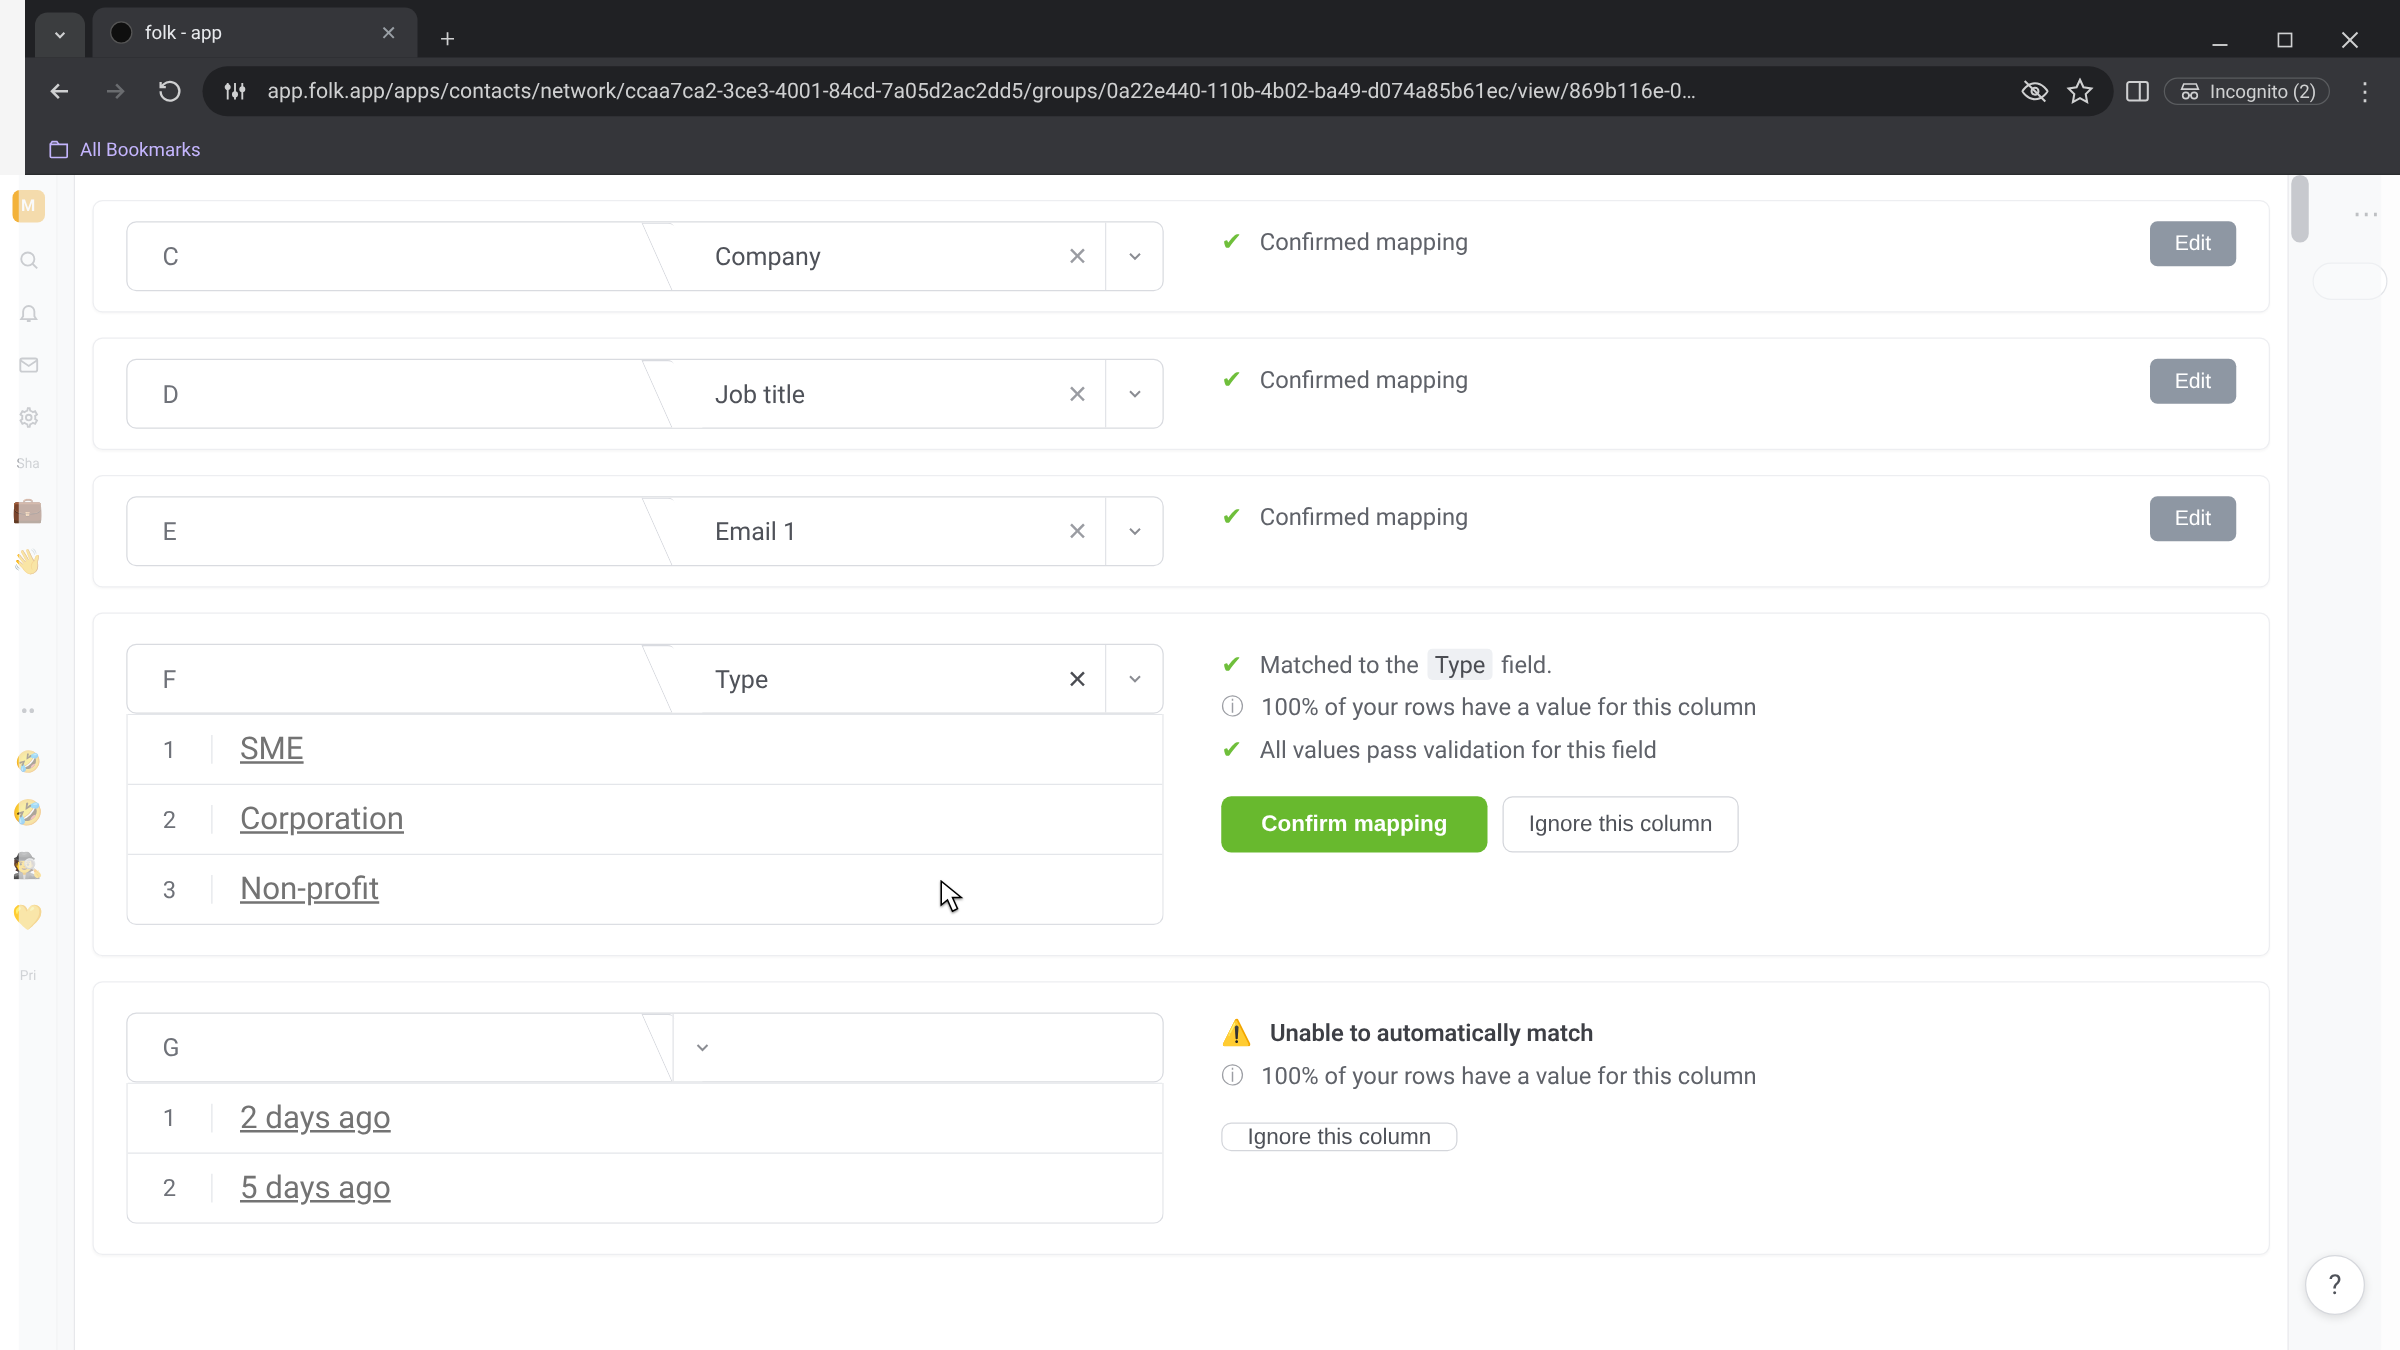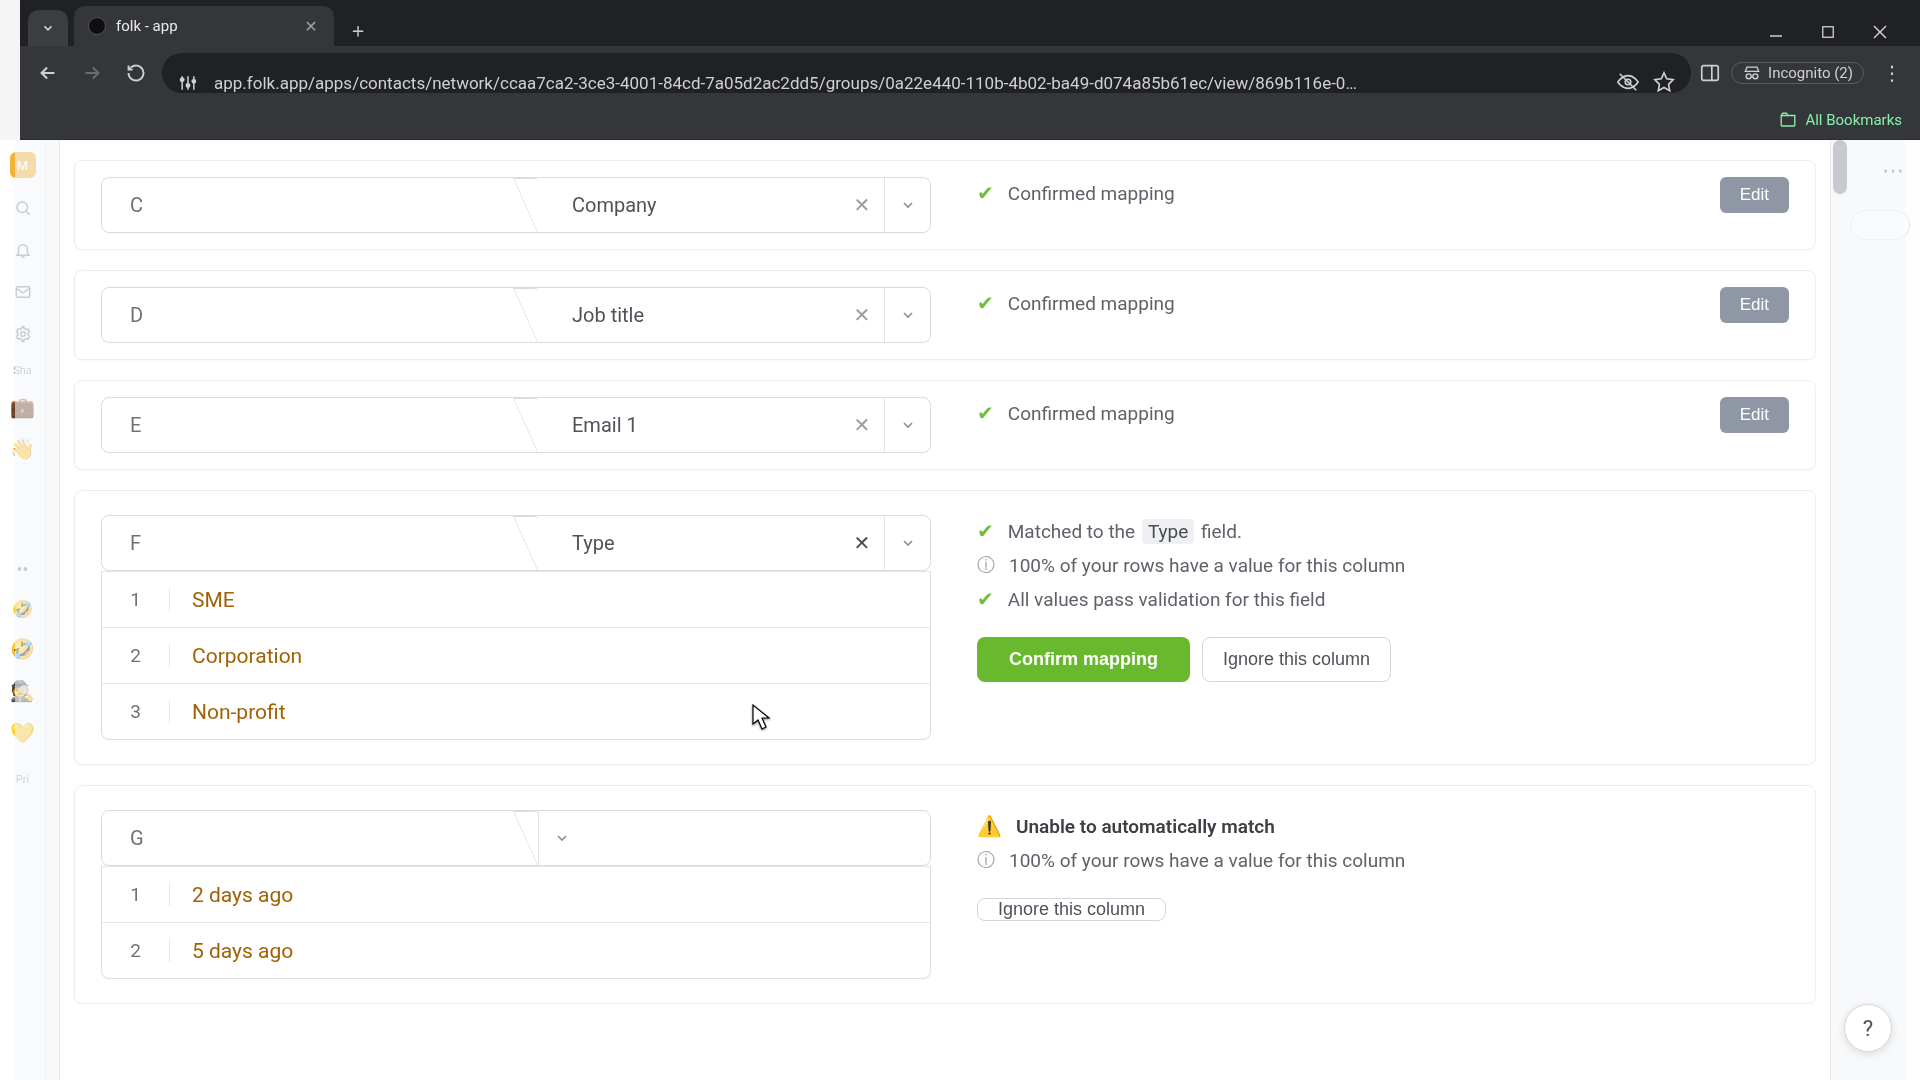--- a/index.html
+++ b/index.html
@@ -14,28 +14,28 @@
   .tab-favicon { width:18px; height:18px; border-radius:50%; background:#0f0f0f; border:1px solid #555; }
   .tab-title { font-size:15px; flex:1; white-space:nowrap; overflow:hidden; text-overflow:ellipsis; }
   .tab-close { color:#9aa0a6; width:18px; text-align:center; cursor:pointer; font-size:16px; }
   .new-tab { width:32px; height:32px; display:flex; align-items:center; justify-content:center; color:#cfd0d1; margin-left:8px; font-size:20px; cursor:pointer; }
   .window-controls { margin-left:auto; display:flex; gap:24px; padding-right:18px; color:#cfd0d1; }
   .window-controls span { cursor:pointer; display:flex; align-items:center; justify-content:center; width:28px; height:28px; }
 
   .address-row { height:54px; display:flex; align-items:center; padding:0 10px; gap:8px; background:#35363a; }
   .nav-btn { width:36px; height:36px; display:flex; align-items:center; justify-content:center; color:#cfd0d1; border-radius:50%; cursor:pointer; }
   .nav-btn.disabled { color:#6a6c6f; cursor:default; }
-  .addr-bar { flex:1; height:40px; background:#202124; border-radius:20px; display:flex; align-items:flex-end; padding:0 16px; color:#cfd0d1; gap:14px; overflow:hidden; }
+  .addr-bar { flex:1; height:40px; background:#202124; border-radius:20px; display:flex; align-items:center; padding:0 16px; color:#cfd0d1; gap:14px; overflow:hidden; }
   .addr-text { flex:1; font-size:17px; white-space:nowrap; overflow:hidden; text-overflow:ellipsis; color:#cfd0d1; }
   .addr-icon { width:22px; text-align:center; cursor:pointer; }
   .right-icons { display:flex; align-items:center; gap:10px; color:#cfd0d1; }
   .incognito-pill { display:flex; align-items:center; gap:6px; padding:0 10px; border:1px solid #5a5c5f; border-radius:20px; font-size:15px; cursor:pointer; }
   .menu-dots { width:36px; text-align:center; font-size:20px; cursor:pointer; }
 
-  .bookmarks-row { height:40px; background:#35363a; display:flex; align-items:center; justify-content:flex-end; padding:0 18px; color:#86efac; border-bottom:1px solid #2a2c2e; }
+  .bookmarks-row { height:40px; background:#35363a; display:flex; align-items:center; padding:0 18px; color:#c4b5fd; border-bottom:1px solid #2a2c2e; }
   .bookmarks-row .all-bm { display:flex; align-items:center; gap:8px; font-size:15px; cursor:pointer; }
 
   
   .app-area { position:relative; height: calc(1080px - 46px - 54px - 40px); background:#fdfdfd; }
   .bg-sidebar { position:absolute; top:0; left:0; width:46px; height:100%; background:#fff; border-right:1px solid #eee; display:flex; flex-direction:column; align-items:center; padding-top:12px; gap:18px; }
   .bg-sidebar .avatar { width:26px; height:26px; border-radius:6px; background:#f3b23a; display:flex; align-items:center; justify-content:center; font-size:13px; font-weight:600; color:#fff; }
   .bg-sidebar .side-ico { width:24px; height:24px; color:#8a8d93; display:flex; align-items:center; justify-content:center; font-size:18px; }
   .bg-sidebar .emoji { font-size:20px; }
   .bg-sidebar .sep-label { font-size:11px; color:#9a9da3; }
   .bg-more-dots { position:absolute; right:16px; top:18px; font-size:22px; color:#6b6e74; }
@@ -65,21 +65,21 @@
   .status-line .green-check { color:#6fbf3b; font-size:20px; }
   .status-line .info-ico { color:#9c9ea4; font-size:18px; }
   .status-line .warn-ico { font-size:20px; }
   .status-line .field-chip { background:#eef0f3; padding:1px 6px; border-radius:4px; color:#4a4c52; margin:0 2px; }
 
   .edit-btn { background:#8e97a3; color:#fff; border:none; border-radius:6px; padding:8px 20px; font-size:17px; cursor:pointer; align-self:flex-start; }
 
   .preview-table { margin-top:0; border:1px solid #dcdee3; border-top:none; border-radius:0 0 8px 8px; overflow:hidden; width:830px; }
   .preview-row { display:flex; align-items:center; height:56px; border-top:1px solid #e4e6ea; }
   .preview-idx { width:68px; text-align:center; font-size:19px; color:#6f7279; border-right:1px solid #e4e6ea; }
-  .preview-val { flex:1; padding-left:22px; font-size:21px; color:#a16207; }
+  .preview-val { flex:1; padding-left:22px; font-size:25px; color:#737373;text-decoration:underline; }
 
   .action-row { display:flex; gap:12px; margin-top:16px; }
   .btn-primary { background:#68b92e; color:#fff; border:none; border-radius:8px; padding:12px 32px; font-size:18px; font-weight:600; cursor:pointer; }
   .btn-secondary { background:#fff; color:#4f5259; border:1px solid #d4d6db; border-radius:8px; padding:0 20px; font-size:18px; cursor:pointer; }
   .btn-secondary .plus { font-weight:600; margin-right:6px; }
 
   
   .cursor-img { position:absolute; width:20px; height:26px; pointer-events:none; z-index:900; }
   .cursor-img svg { filter: drop-shadow(0 1px 1px rgba(0,0,0,0.5)); }
 

